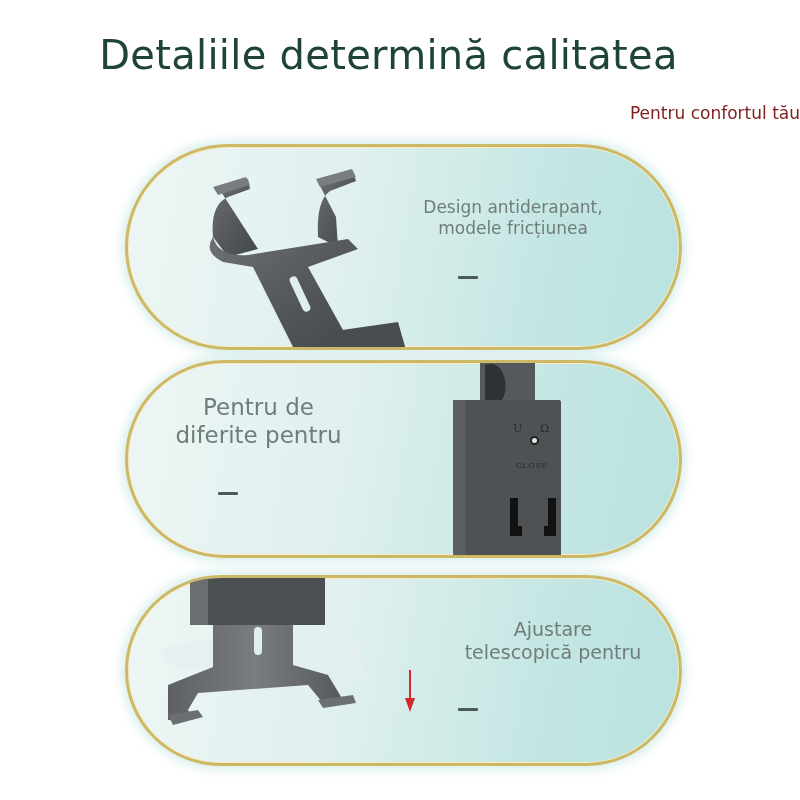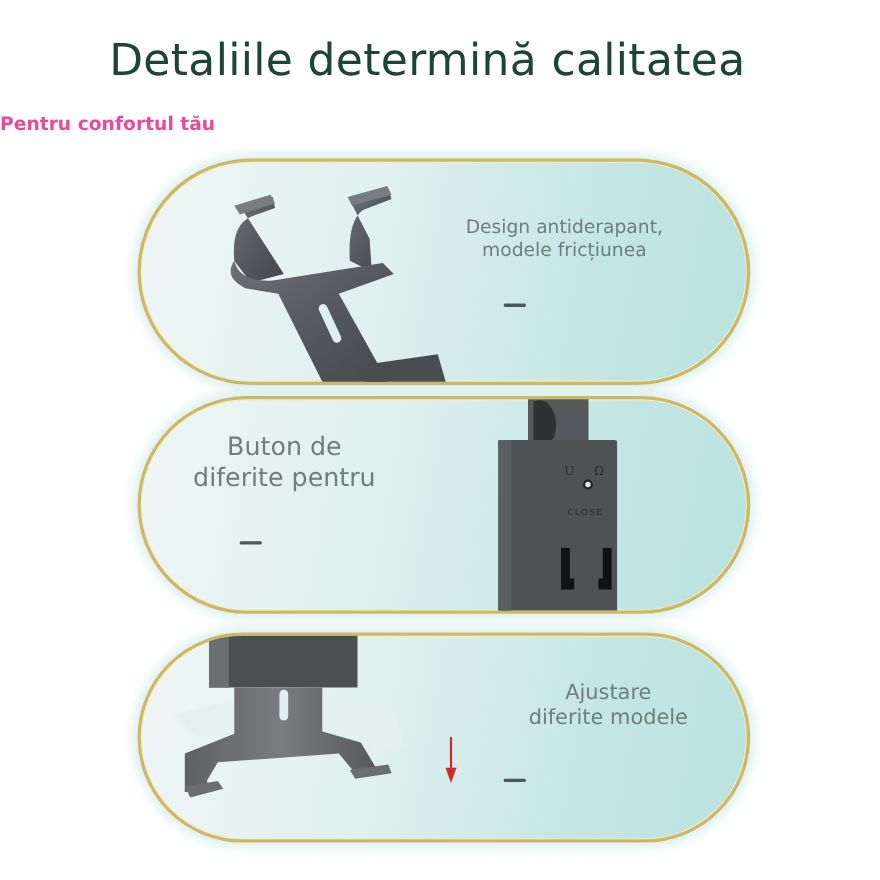--- a/index.html
+++ b/index.html
@@ -6,21 +6,21 @@
   html, body { width: 800px; height: 800px; overflow: hidden; background: #ffffff; }
   body { position: relative; font-family: "DejaVu Sans", "Liberation Sans", sans-serif; }
 
   .title {
     position: absolute; left: 0; top: 32px; width: 777px;
     text-align: center; font-size: 40px; color: #1d4436; letter-spacing: 0.3px;
     font-weight: normal;
   }
   .subtitle {
     position: absolute; left: 0; top: 103px; width: 800px;
-    text-align: left; font-size: 17px; color: #ec4899; font-weight: bold;
+    text-align: right; font-size: 17px; color: #7f1d1d;
   }
 
   .pill {
     position: absolute; left: 125px; width: 557px;
     border: 3px solid #cdb866;
     border-radius: 110px;
     background: linear-gradient(100deg, #eef6f5 0%, #dff0ee 40%, #c4e6e3 75%, #b9e2df 100%);
     box-shadow: 0 0 10px 4px rgba(170, 220, 215, 0.45), inset 0 0 0 1px #f5ecc4;
     overflow: hidden;
   }
@@ -67,21 +67,21 @@
   </svg>
   <div class="caption" style="left:250px;top:50px;width:270px;font-size:17px;">
     <div>Design antiderapant,</div>
     <div>modele fricțiunea</div>
   </div>
   <div class="dash" style="left:330px;top:129px;"></div>
 </div>
 
 <div class="pill p2">
   <div class="caption" style="left:18px;top:30px;width:225px;font-size:23px;">
-    <div>Buton de</div>
+    <div>Pentru de</div>
     <div>diferite pentru</div>
   </div>
   <div class="dash" style="left:90px;top:129px;"></div>
 
   <svg class="art" style="left:322px;top:-3px" width="120" height="201" viewBox="0 0 120 201">
     <rect x="30" y="0" width="55" height="45" fill="#55585c"></rect>
     <path d="M35 5 Q50 0 55 20 Q58 40 45 45 L35 45 Z" fill="#2f3133"></path>
     <rect x="3" y="40" width="108" height="161" rx="2" fill="#4f5255"></rect>
     <rect x="3" y="40" width="12" height="161" fill="#5c5f62"></rect>
   </svg>
@@ -115,16 +115,16 @@
 
     <path d="M10 140 L40 135 L45 142 L15 150 Z" fill="#6c6f72"></path>
     <path d="M160 125 L195 120 L198 128 L165 133 Z" fill="#6c6f72"></path>
   </svg>
   <svg class="art" style="left:275px;top:92px" width="14" height="42" viewBox="0 0 14 42">
     <line x1="7" y1="0" x2="7" y2="34" stroke="#d22a2a" stroke-width="2"></line>
     <path d="M2 28 L12 28 L7 42 Z" fill="#d22a2a"></path>
   </svg>
   <div class="caption" style="left:310px;top:40px;width:230px;font-size:19px;">
     <div>Ajustare</div>
-    <div>diferite modele</div>
+    <div>telescopică pentru</div>
   </div>
   <div class="dash" style="left:330px;top:130px;"></div>
 </div>
 
 </body></html>

